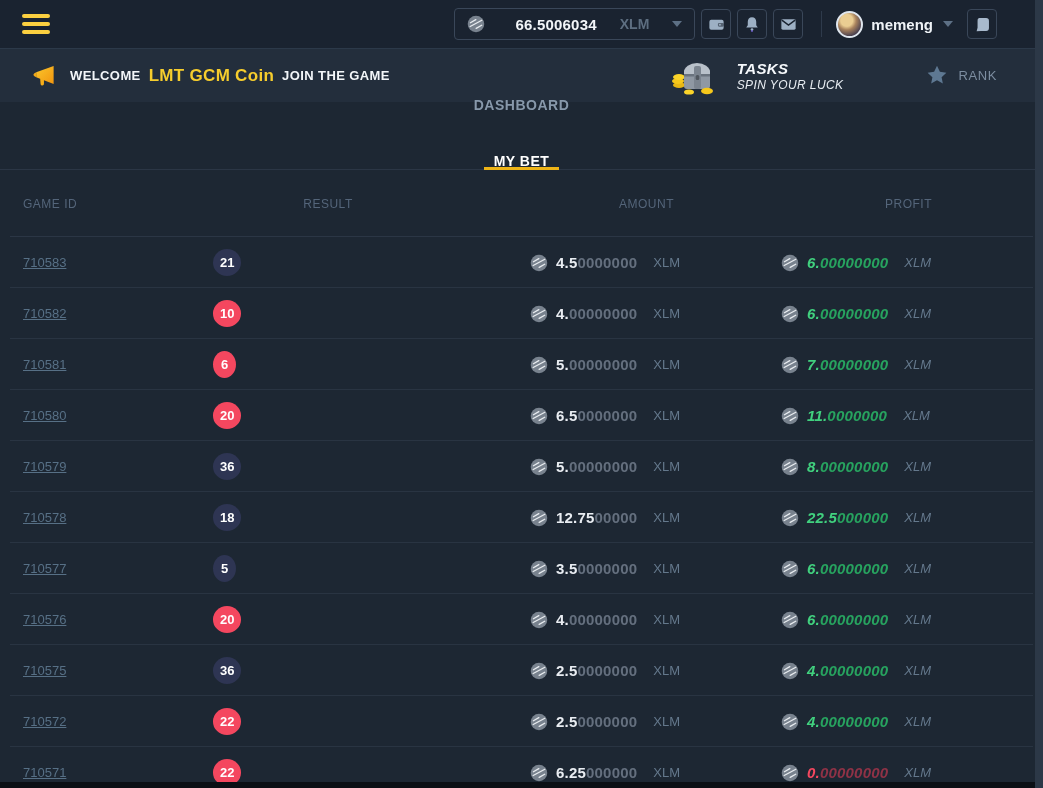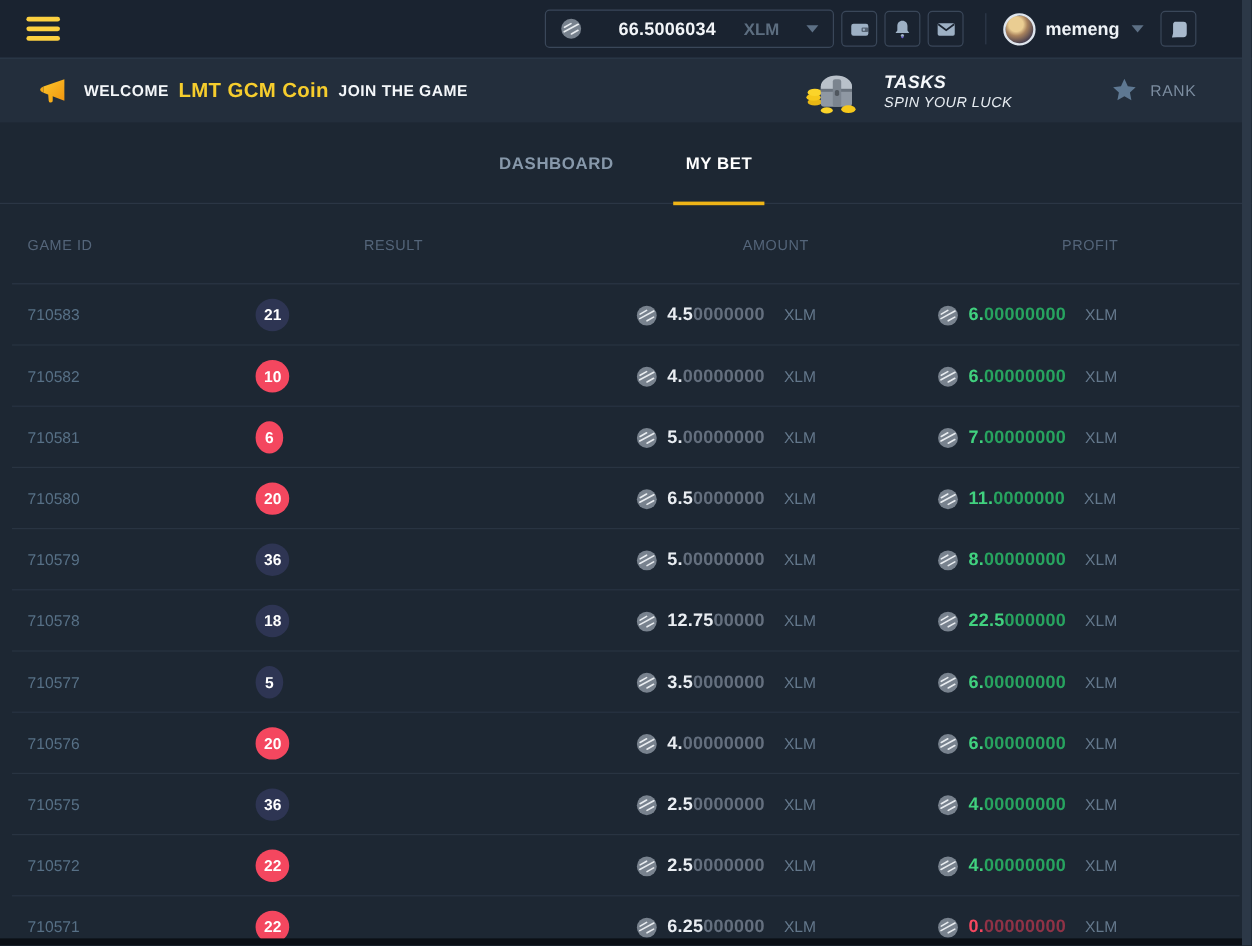--- a/index.html
+++ b/index.html
@@ -32,40 +32,40 @@
   .w-coin { font-size:17px; font-weight:bold; color:#f6cd2d; letter-spacing:.3px; }
   .banner-right { margin-left:auto; display:flex; align-items:center; gap:82px; padding-right:22px; }
   .tasks { display:flex; align-items:center; gap:20px; cursor:pointer; }
   .tasks-text { font-style:italic; }
   .tasks-title { font-size:15px; font-weight:bold; color:#f5f8fb; letter-spacing:.4px; }
   .tasks-sub { font-size:12px; color:#e8edf2; letter-spacing:.4px; margin-top:1px; }
   .rank { display:flex; align-items:center; gap:9px; cursor:pointer; }
   .rank-label { font-size:13px; color:#7c8da0; letter-spacing:.6px; }
 
   
-  .tabstrip { height:68px; display:flex; align-items:center; justify-content:center; gap:40px; border-bottom:1px solid #2b3645; }
+  .tabstrip { height:68px; display:flex; align-items:center; justify-content:flex-end; gap:40px; border-bottom:1px solid #2b3645;flex-direction:column; }
   .tab { height:68px; display:flex; align-items:center; padding:0 10px; font-size:14px; font-weight:bold; letter-spacing:.5px; color:#8798aa; position:relative; cursor:pointer; }
   .tab.active { color:#ffffff; }
   .tab.active::after { content:''; position:absolute; left:0; right:0; bottom:-1px; height:3px; background:#eeb417; }
 
   
   .thead, .row { display:grid; grid-template-columns:190px 230px 290px 1fr; align-items:center; padding-left:23px; padding-right:18px; position:relative; }
   .thead { height:67px; font-size:12px; color:#54657a; letter-spacing:.5px; }
   .thead::after, .row::after { content:''; position:absolute; left:10px; right:10px; bottom:0; height:1px; background:#293442; }
   .thead::after { background:#2b3645; }
   .h-result { text-align:center; }
   .h-amount { padding-left:176px; }
   .h-profit { padding-left:152px; }
   .row { height:51px; }
-  .c-id { font-size:13px; color:#577086; }
+  .c-id { font-size:13px; color:#577086;text-decoration:underline; }
   .c-result { display:flex; justify-content:flex-start; }
   .badge { height:27px; min-width:23px; padding:0 7px; border-radius:50%; display:flex; align-items:center; justify-content:center; font-size:13px; font-weight:bold; color:#fff; }
   .c-money { display:flex; align-items:center; }
   .c-amount { padding-left:87px; }
-  .c-profit { padding-left:48px; }
+  .c-profit { padding-left:48px;font-style:italic; }
   .coin { width:18px; height:18px; flex:0 0 18px; margin-right:8px; }
   .coin-sm { width:20px; height:20px; }
   .num { font-size:15px; font-weight:bold; letter-spacing:.2px; white-space:nowrap; }
   .xlm { font-size:13px; color:#64788c; margin-left:16px; }
 
   .bottom-strip { position:absolute; left:0; right:8px; bottom:0; height:6px; background:#0b0f15; }
   .scrollbar { position:absolute; top:0; right:0; width:8px; height:788px; background:#2c3847; }
 </style>
 </head>
 <body>

